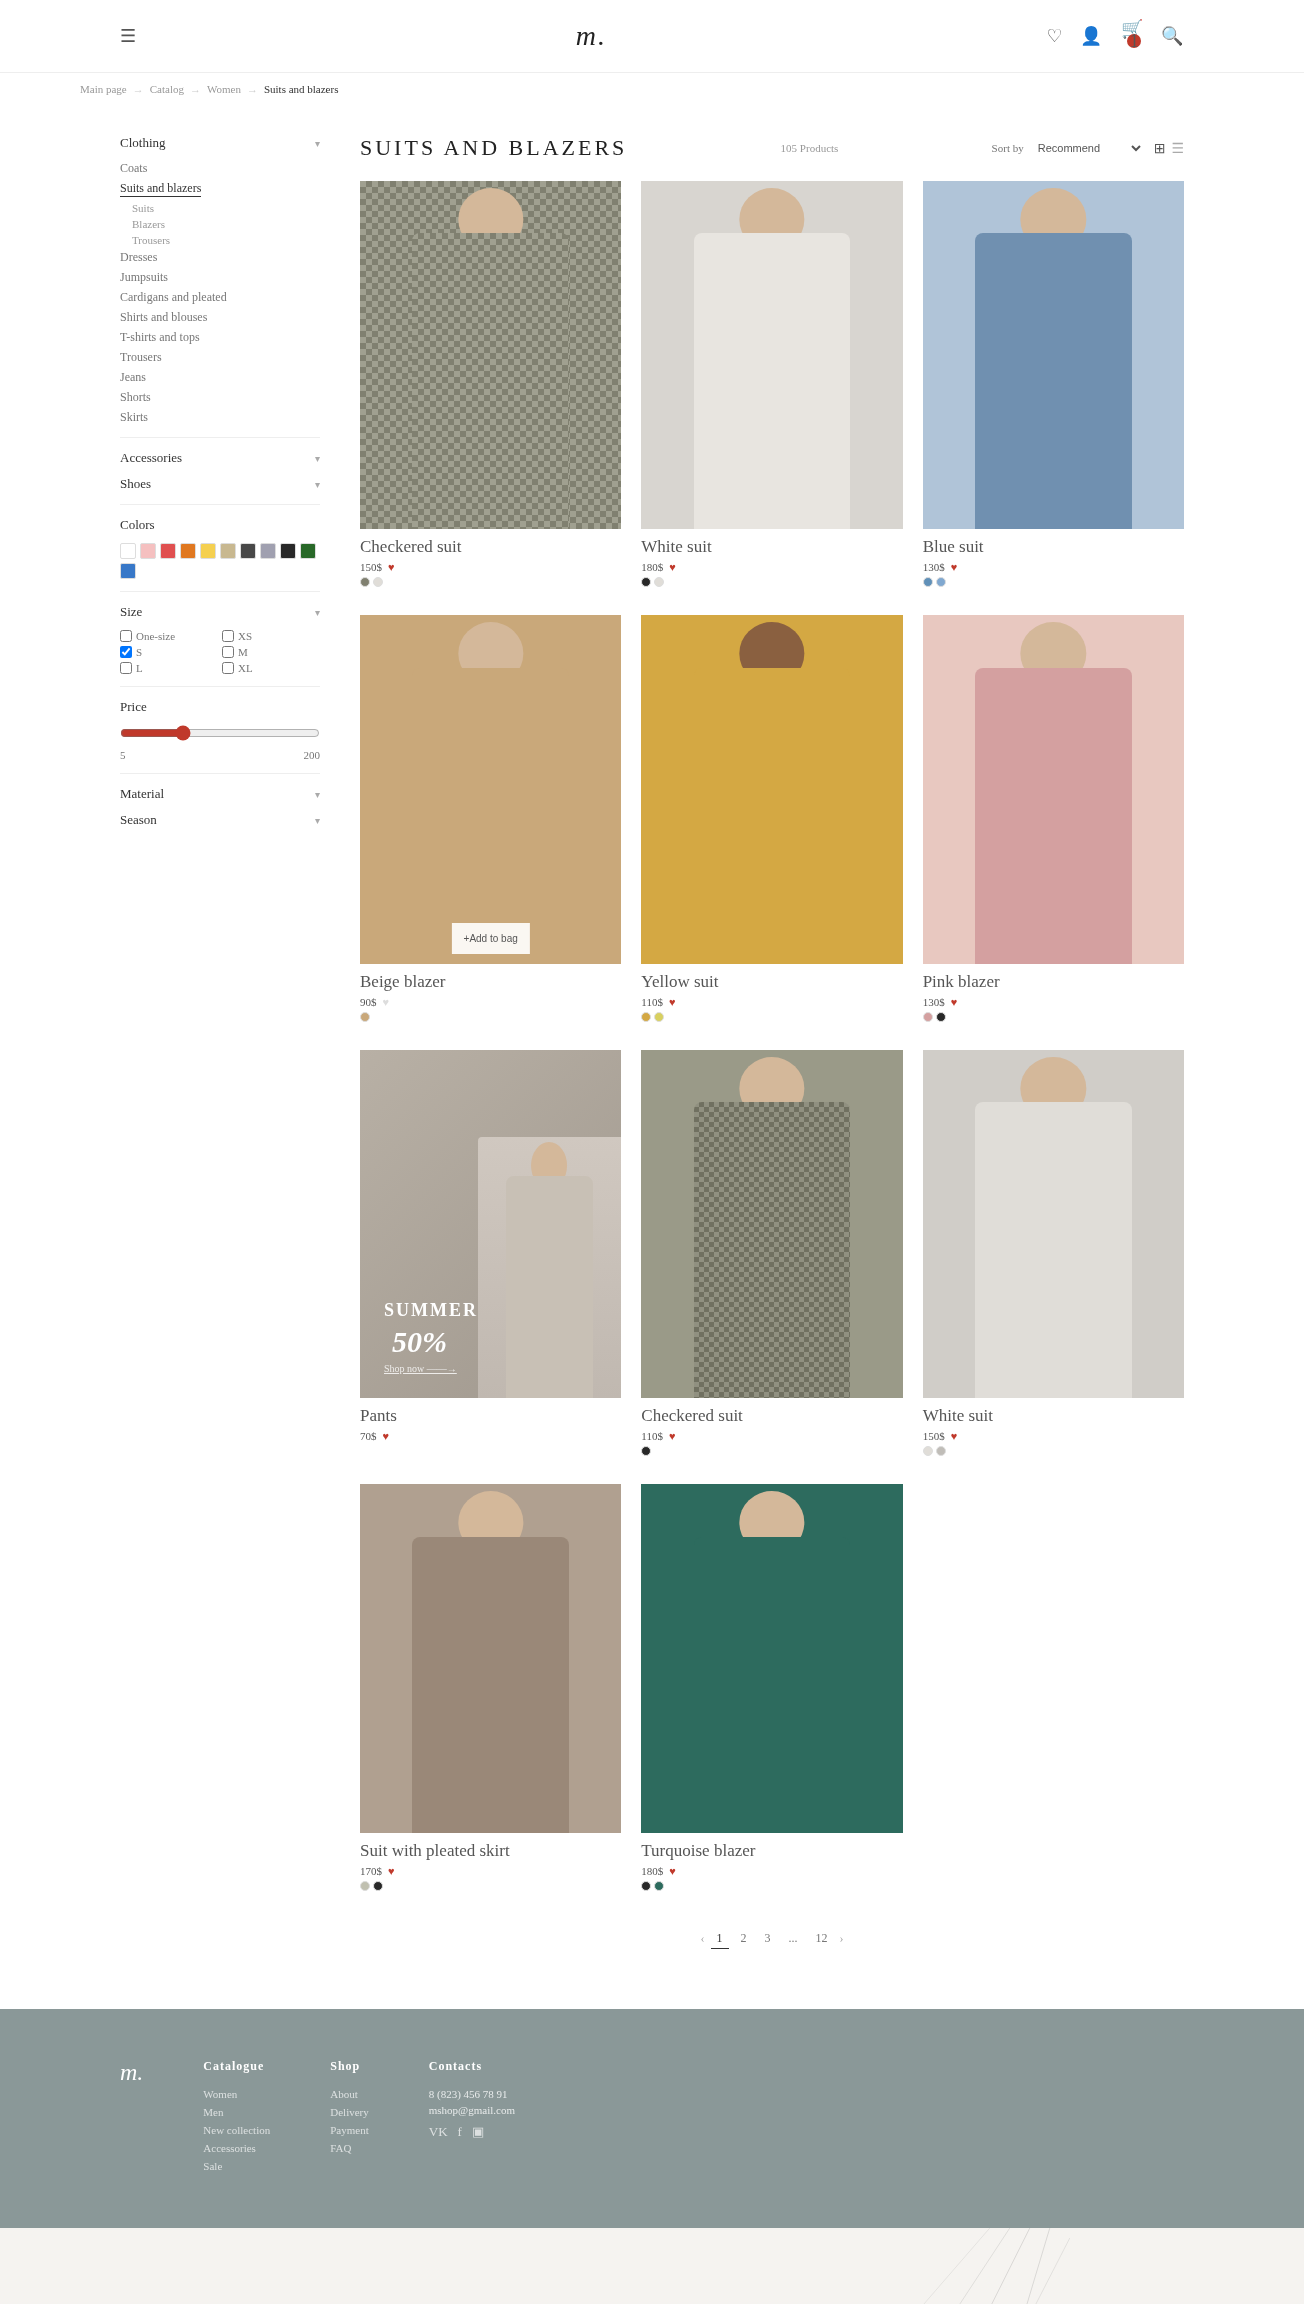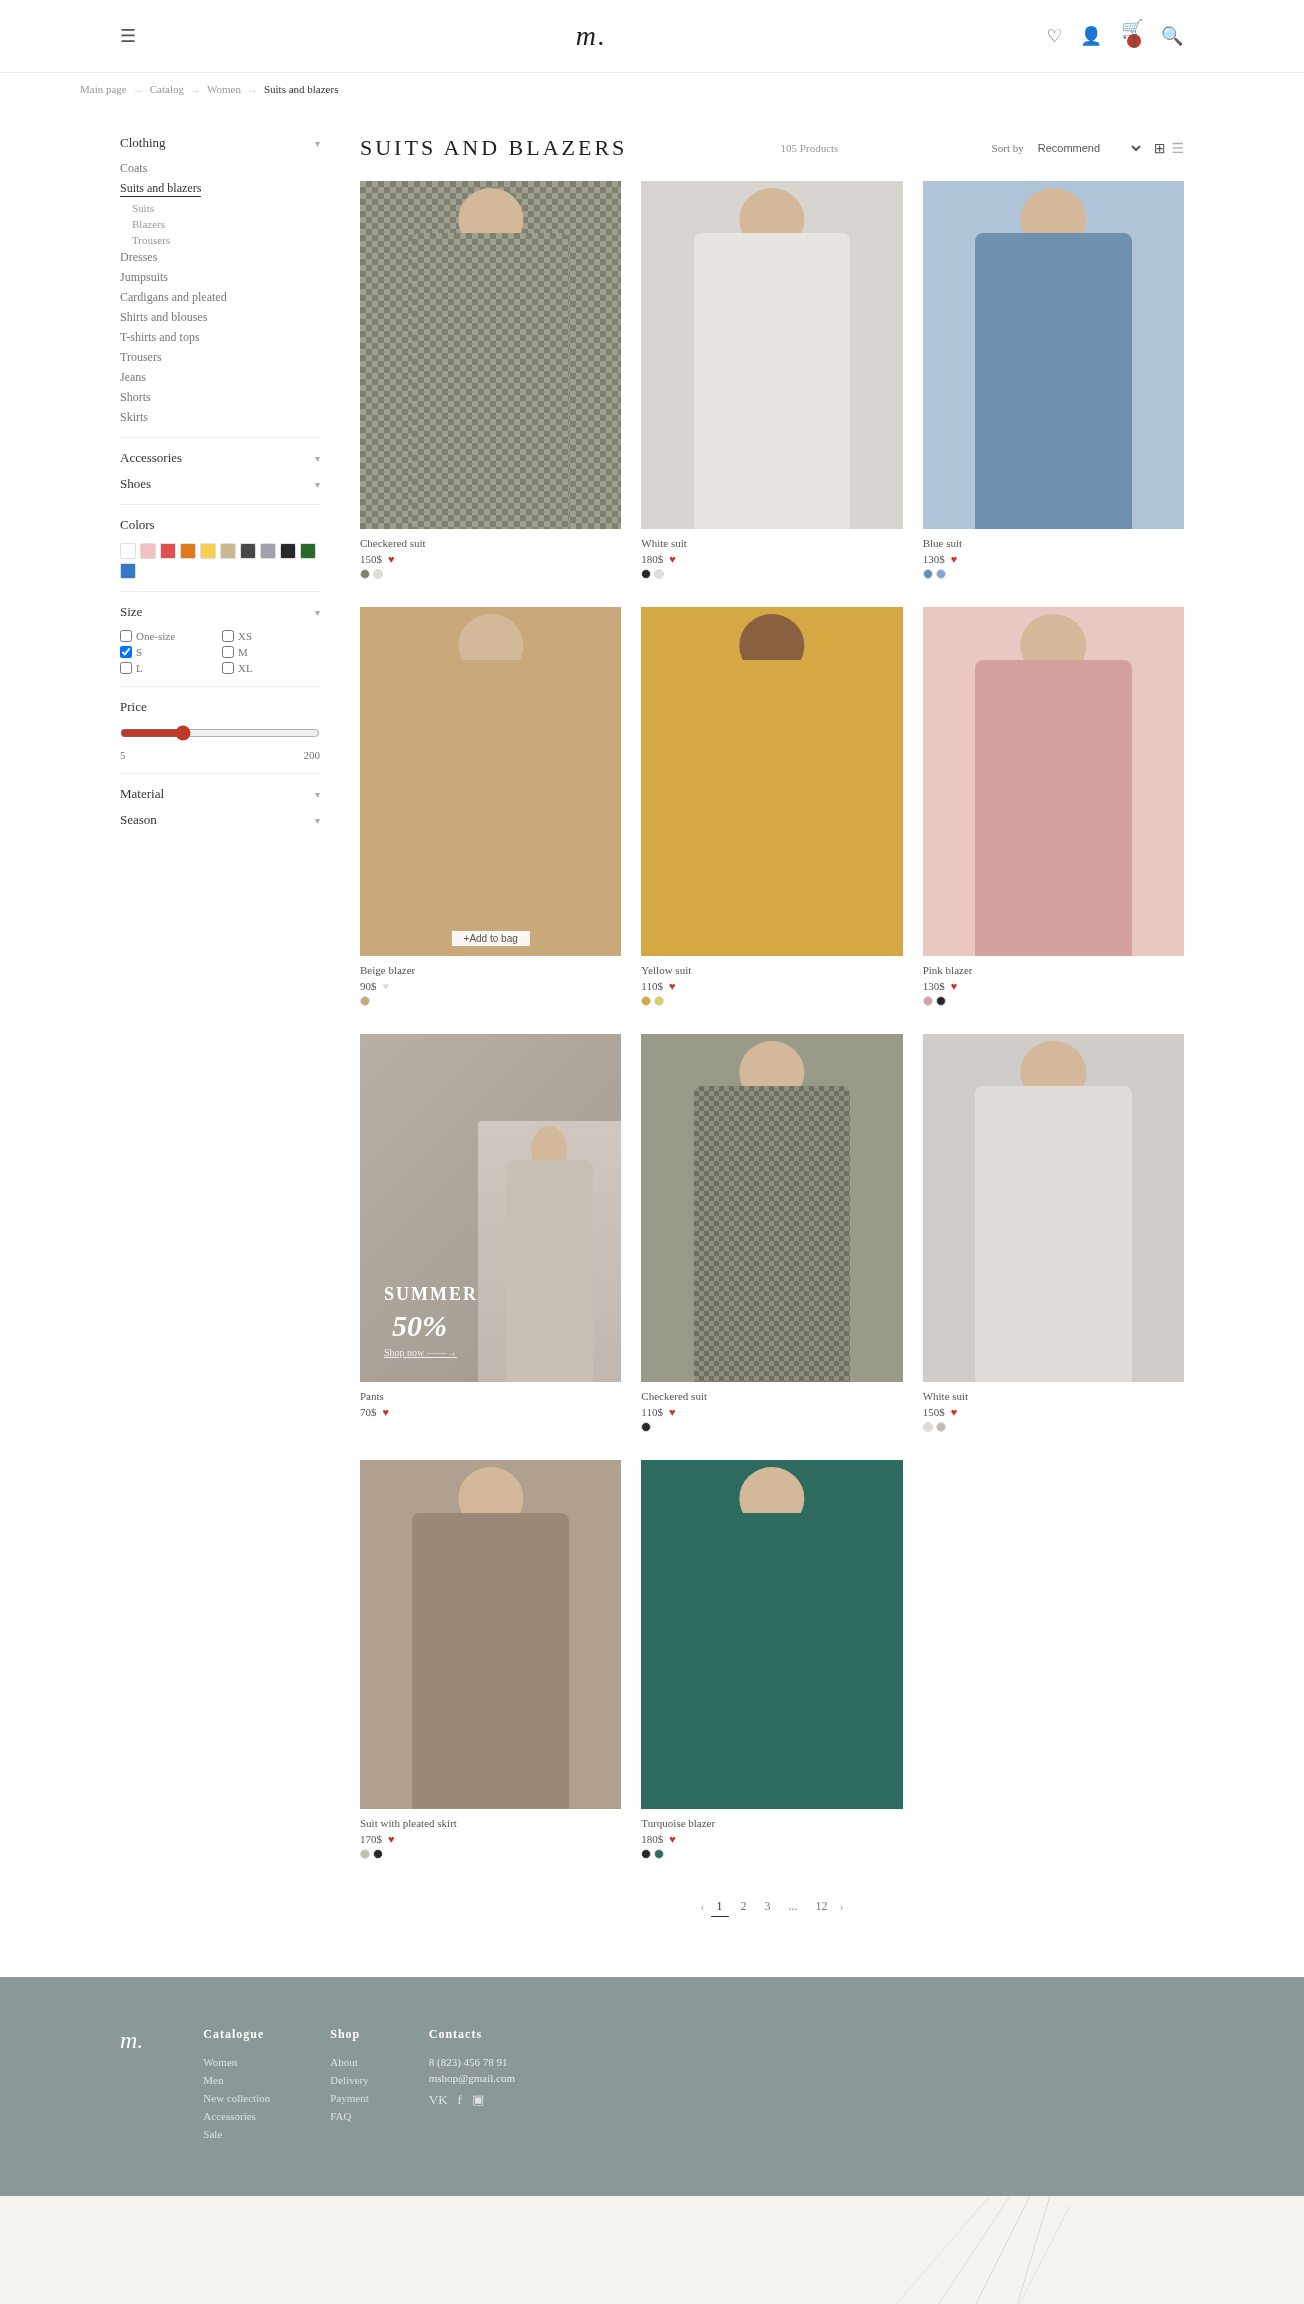--- a/index.html
+++ b/index.html
@@ -141,37 +141,37 @@
     .product-card { cursor: pointer; position: relative; }
     .product-img-wrap {
       width: 100%;
       aspect-ratio: 3/4;
       overflow: hidden;
       position: relative;
       background: #e8e5e0;
     }
 
     .product-info { padding: 8px 0; }
-    .product-name { font-size: 11px; color: #555; margin-bottom: 4px; }
+    .product-name { font-size: 17px; color: #555; margin-bottom: 4px; }
     .product-price-row { display: flex; align-items: center; gap: 6px; }
     .product-price { font-size: 11px; color: #555; }
     .product-heart { color: #c0392b; font-size: 11px; }
     .product-colors { display: flex; gap: 3px; margin-top: 4px; }
     .product-color-dot { width: 10px; height: 10px; border-radius: 50%; border: 1px solid #ddd; }
 
     
     .add-to-bag {
       position: absolute;
       bottom: 10px;
       left: 50%;
       transform: translateX(-50%);
       background: rgba(255,255,255,0.9);
       font-size: 10px;
       color: #555;
-      padding: 2px 12px;
+      padding: 10px 12px;
       border: none;
       cursor: pointer;
       white-space: nowrap;
     }
 
     
     .pagination {
       display: flex;
       align-items: center;
       justify-content: center;

